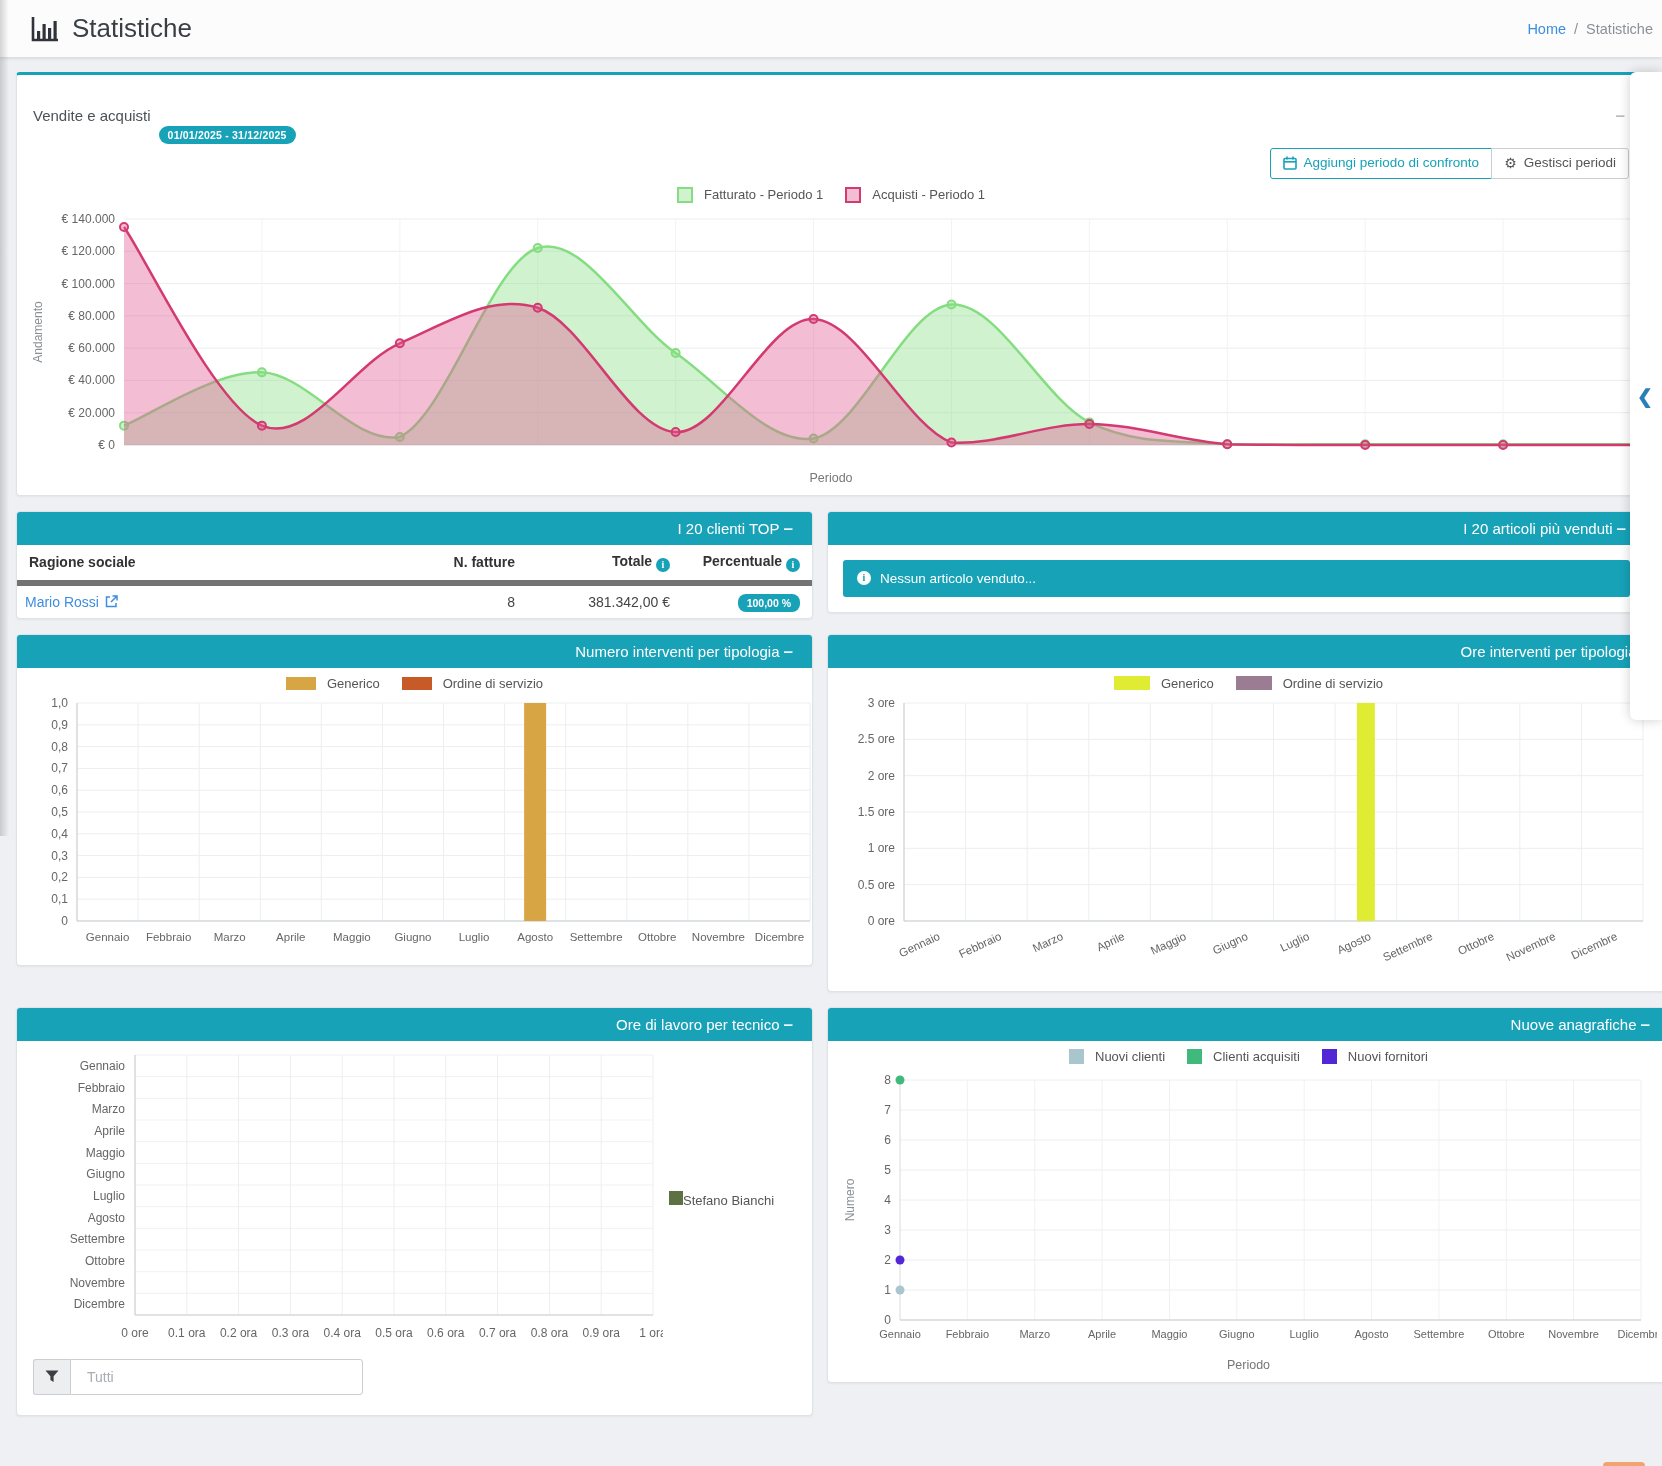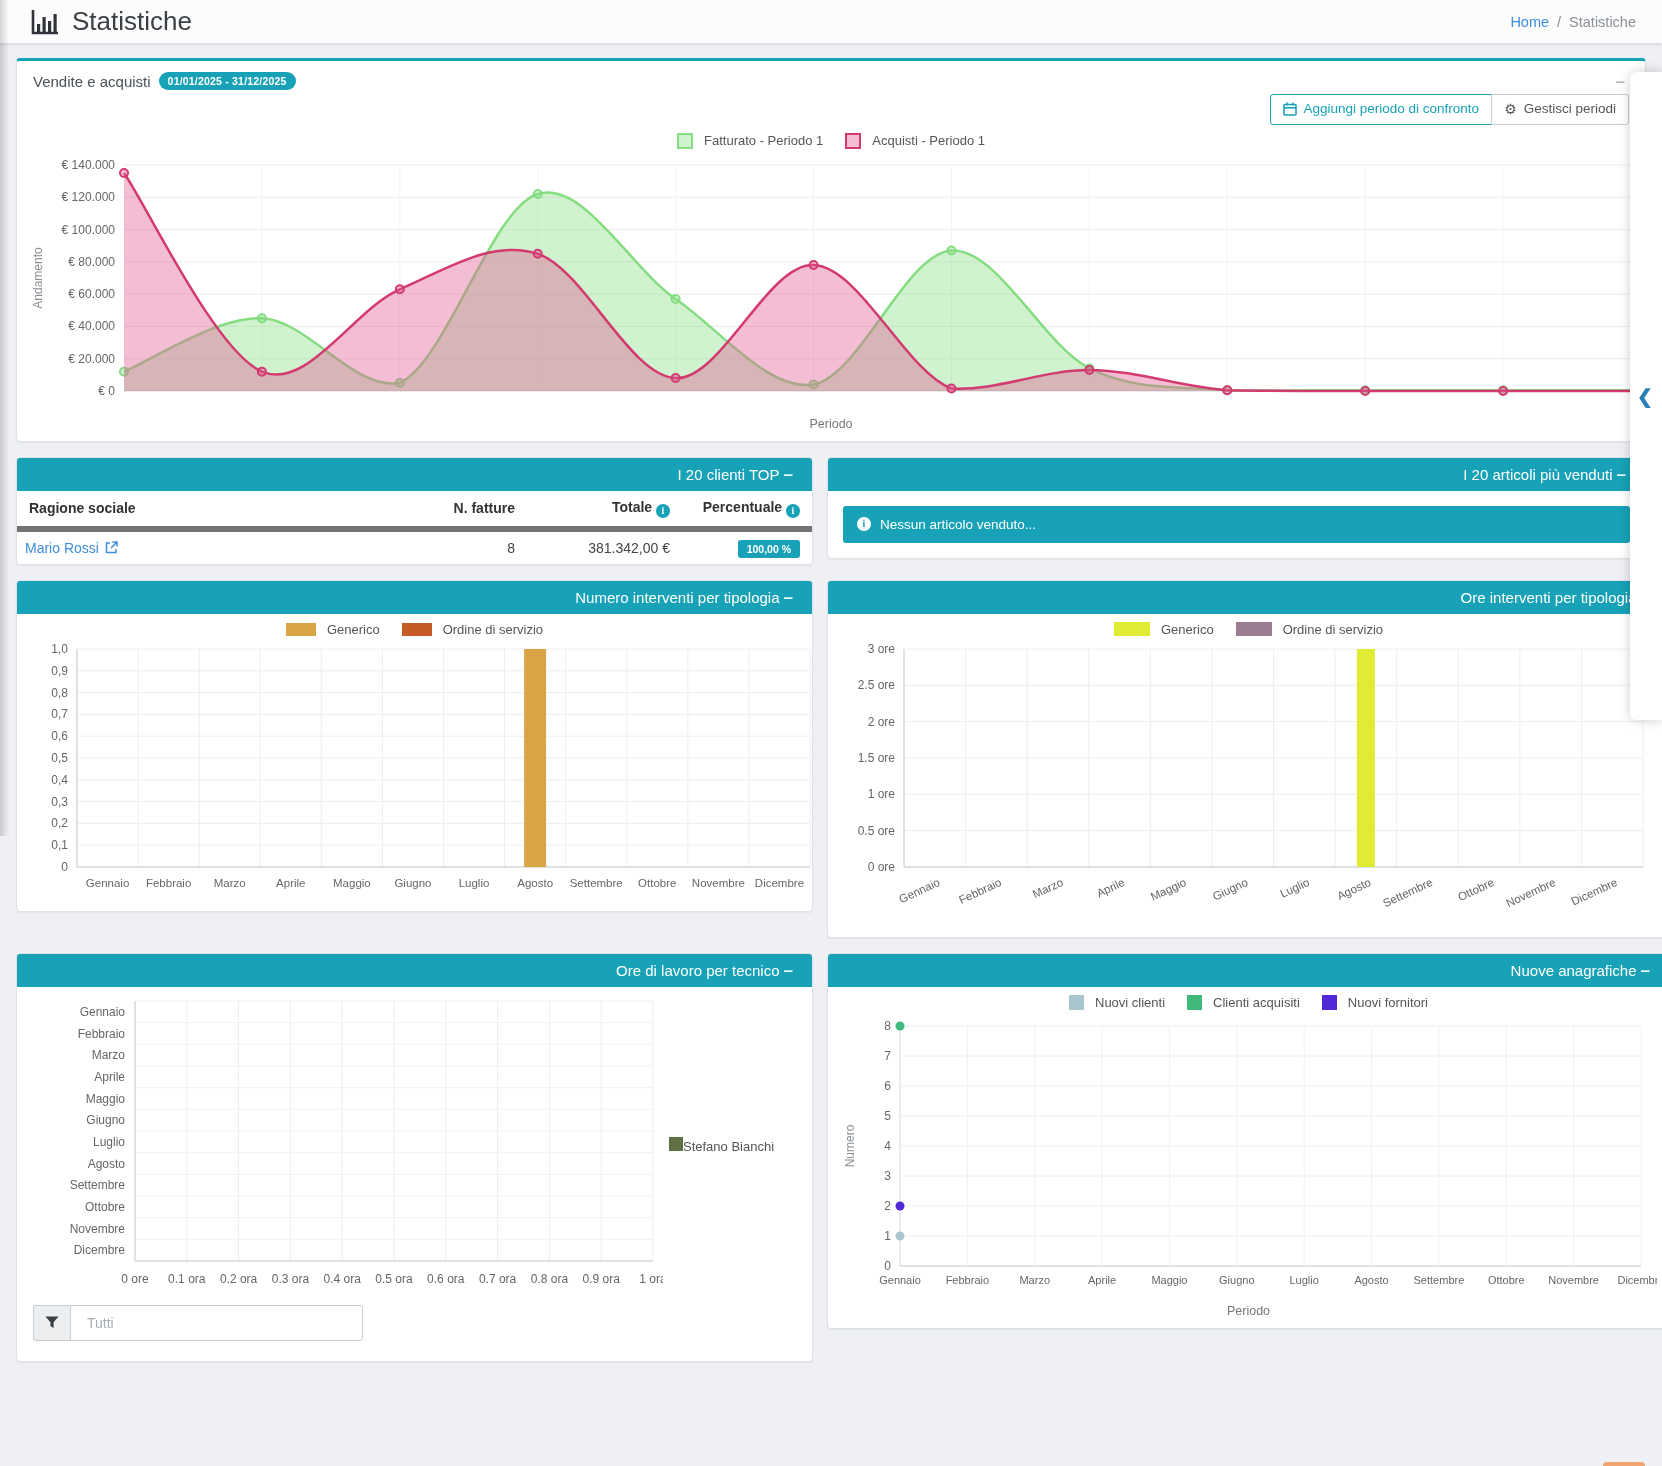--- a/index.html
+++ b/index.html
@@ -1,22 +1,22 @@
 <!DOCTYPE html>
 <html style="--accent: #17a2b8; --link: #3d8ede; --chevron: #2980b9; --fab: #f0a470;"><head>
 <meta charset="utf-8">
 <style>
   * { margin:0; padding:0; box-sizing:border-box; }
   html,body { width:1662px; height:1466px; overflow:hidden; background:#eef0f4;
     font-family:"Liberation Sans","DejaVu Sans",sans-serif; color:#444; }
   svg { font-family:"Liberation Sans","DejaVu Sans",sans-serif; }
 
   
-  .topbar { position:relative; height:43px; background:#fcfcfd; box-shadow:0 1px 4px rgba(0,0,0,.13);
-    display:flex; align-items:center; justify-content:space-between; padding:0 26px 0 30px; z-index:5; }
+  .topbar { position:relative; height:57px; background:#fcfcfd; box-shadow:0 1px 4px rgba(0,0,0,.13);
+    display:flex; align-items:center; justify-content:space-between; padding:0 9px 0 30px; z-index:5; }
   .title-wrap { display:flex; align-items:center; gap:12px; }
   .page-title { font-size:26px; font-weight:400; color:#3a3f44; }
   .breadcrumb { font-size:14.5px; color:#8a9097; display:flex; gap:8px; align-items:center; }
   .breadcrumb a { color:var(--link); text-decoration:none; cursor:pointer; }
 
   .left-shadow { position:absolute; left:0; top:0; width:9px; height:836px; z-index:40;
     background:linear-gradient(to right, rgba(0,0,0,.16), rgba(0,0,0,0)); pointer-events:none; }
 
   .content { padding:15px 16px 0; }
 
@@ -25,21 +25,21 @@
   .panel-accent-top { border-top:3px solid var(--accent); }
   .teal-head { background:var(--accent); color:#fff; font-size:15px; padding:8px 15px;
     border-radius:3px 3px 0 0; display:flex; align-items:center; justify-content:flex-end; }
   .collapse-btn { background:none; border:none; color:#cfd5d9; font-size:17px; font-weight:bold;
     line-height:1; cursor:pointer; padding:0 4px; }
   .teal-head .collapse-btn { color:rgba(255,255,255,.92); }
 
   .white-head { display:flex; align-items:center; justify-content:space-between; padding:11px 16px 2px; }
   .white-head .ttl { font-size:15px; color:#4b5257; display:flex; align-items:center; gap:8px; }
   .date-badge { background:var(--accent); color:#fff; font-size:10.5px; font-weight:bold;
-    padding:3px 9px; border-radius:9px; letter-spacing:.2px; }
+    padding:3px 9px; border-radius:9px; letter-spacing:.2px;margin-top:40px; }
 
   .toolbar { display:flex; justify-content:flex-end; padding:2px 16px 0; }
   .btn { display:inline-flex; align-items:center; gap:7px; padding:6px 12px; font-size:13.5px;
     background:#fff; cursor:pointer; line-height:1.2; }
   .btn-teal { color:var(--accent); border:1px solid var(--accent); border-radius:3px 0 0 3px; }
   .btn-gray { color:#555; border:1px solid #c9ced3; border-left:1px solid #c9ced3; border-radius:0 3px 3px 0; margin-left:-1px; }
 
   .chart-legend { display:flex; justify-content:center; align-items:center; gap:22px;
     font-size:13px; color:#555; padding:8px 0 4px; }
   .chart-legend .li { display:flex; align-items:center; gap:11px; }
@@ -53,21 +53,21 @@
   table.tbl { width:100%; border-collapse:collapse; font-size:14px; }
   .tbl th, .tbl td { padding:8px 12px; }
   .tbl thead th { text-align:left; color:#333; border-bottom:2px solid #e2e5e8; font-weight:bold; white-space:nowrap; }
   .tbl .num { text-align:right; }
   .tbl tbody td { border-top:6px solid #737373;padding-left:8px; }
   .tbl a { color:var(--link); text-decoration:none; cursor:pointer; display:inline-flex; align-items:center; gap:6px; }
   .info-i { display:inline-block; width:14px; height:14px; border-radius:50%; background:var(--accent);
     color:#fff; font-size:10px; line-height:14px; font-weight:bold; text-align:center; font-style:normal;
     font-family:"Liberation Serif",serif; vertical-align:-2px; cursor:pointer; }
   .pct-badge { background:var(--accent); color:#fff; font-size:10.5px; font-weight:bold;
-    padding:3px 9px; border-radius:3px; white-space:nowrap; }
+    padding:3px 9px; border-radius:8px; white-space:nowrap; }
 
   .alert-teal { display:flex; align-items:center; gap:9px; margin:15px; padding:11px 14px;
     background:var(--accent); color:#fff; font-size:13.5px; border-radius:3px; }
   .alert-teal .info-i { background:#fff; color:var(--accent); }
 
   .chart-box { padding:0 12px 4px; }
 
   
   .tec-flex { display:flex; align-items:center; padding:6px 6px 0 6px; }
   .tec-legend { flex:1; display:flex; gap:8px; font-size:13px; color:#555; padding-left:6px; }

